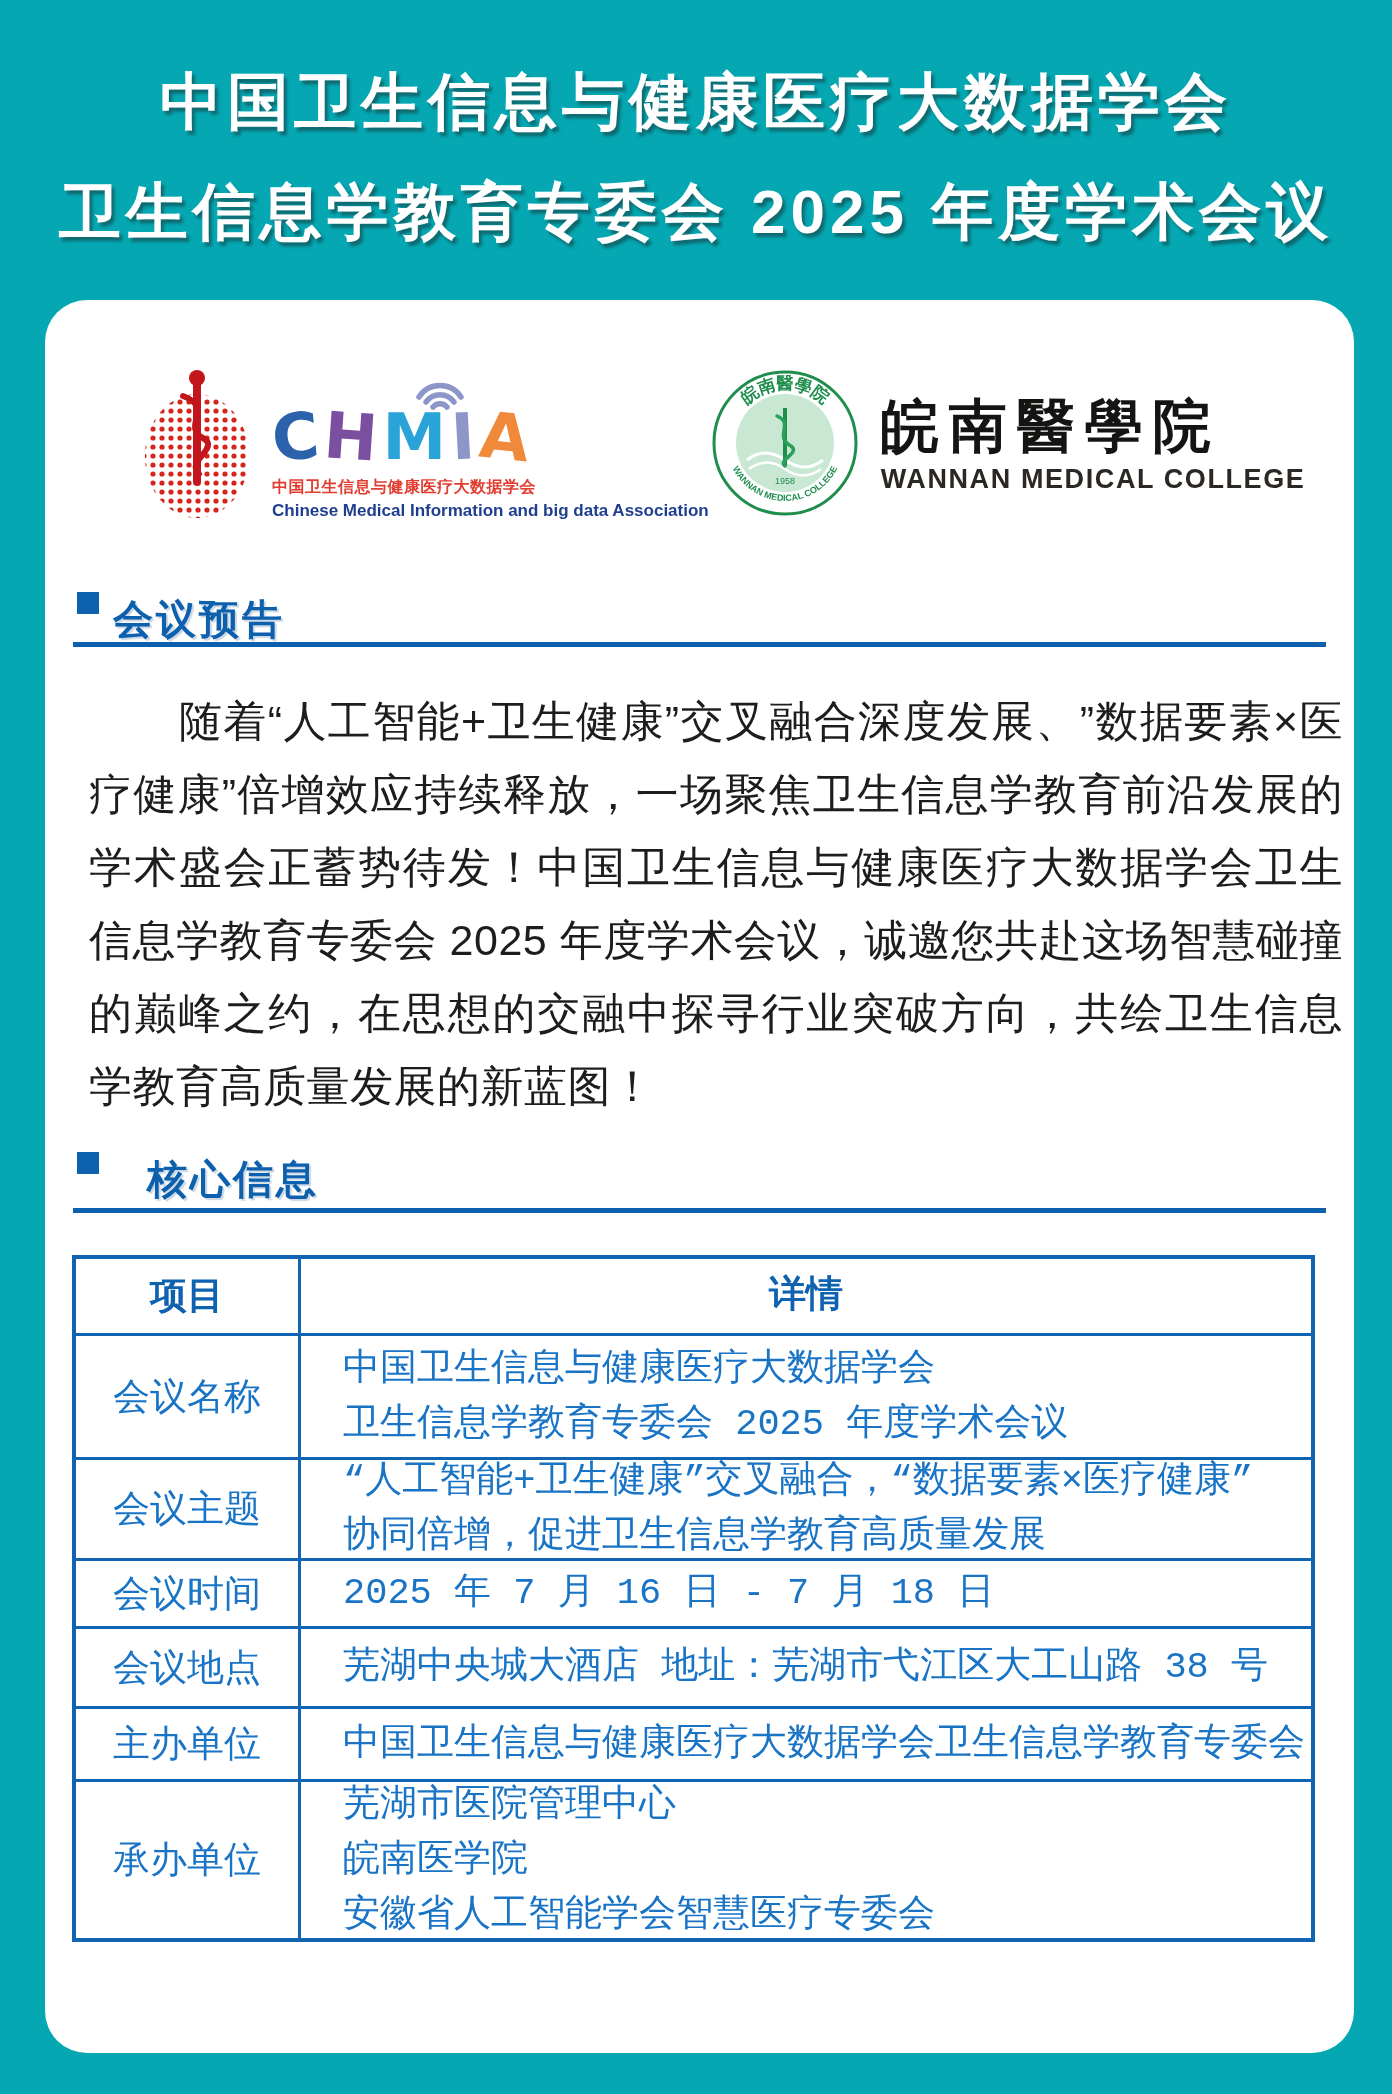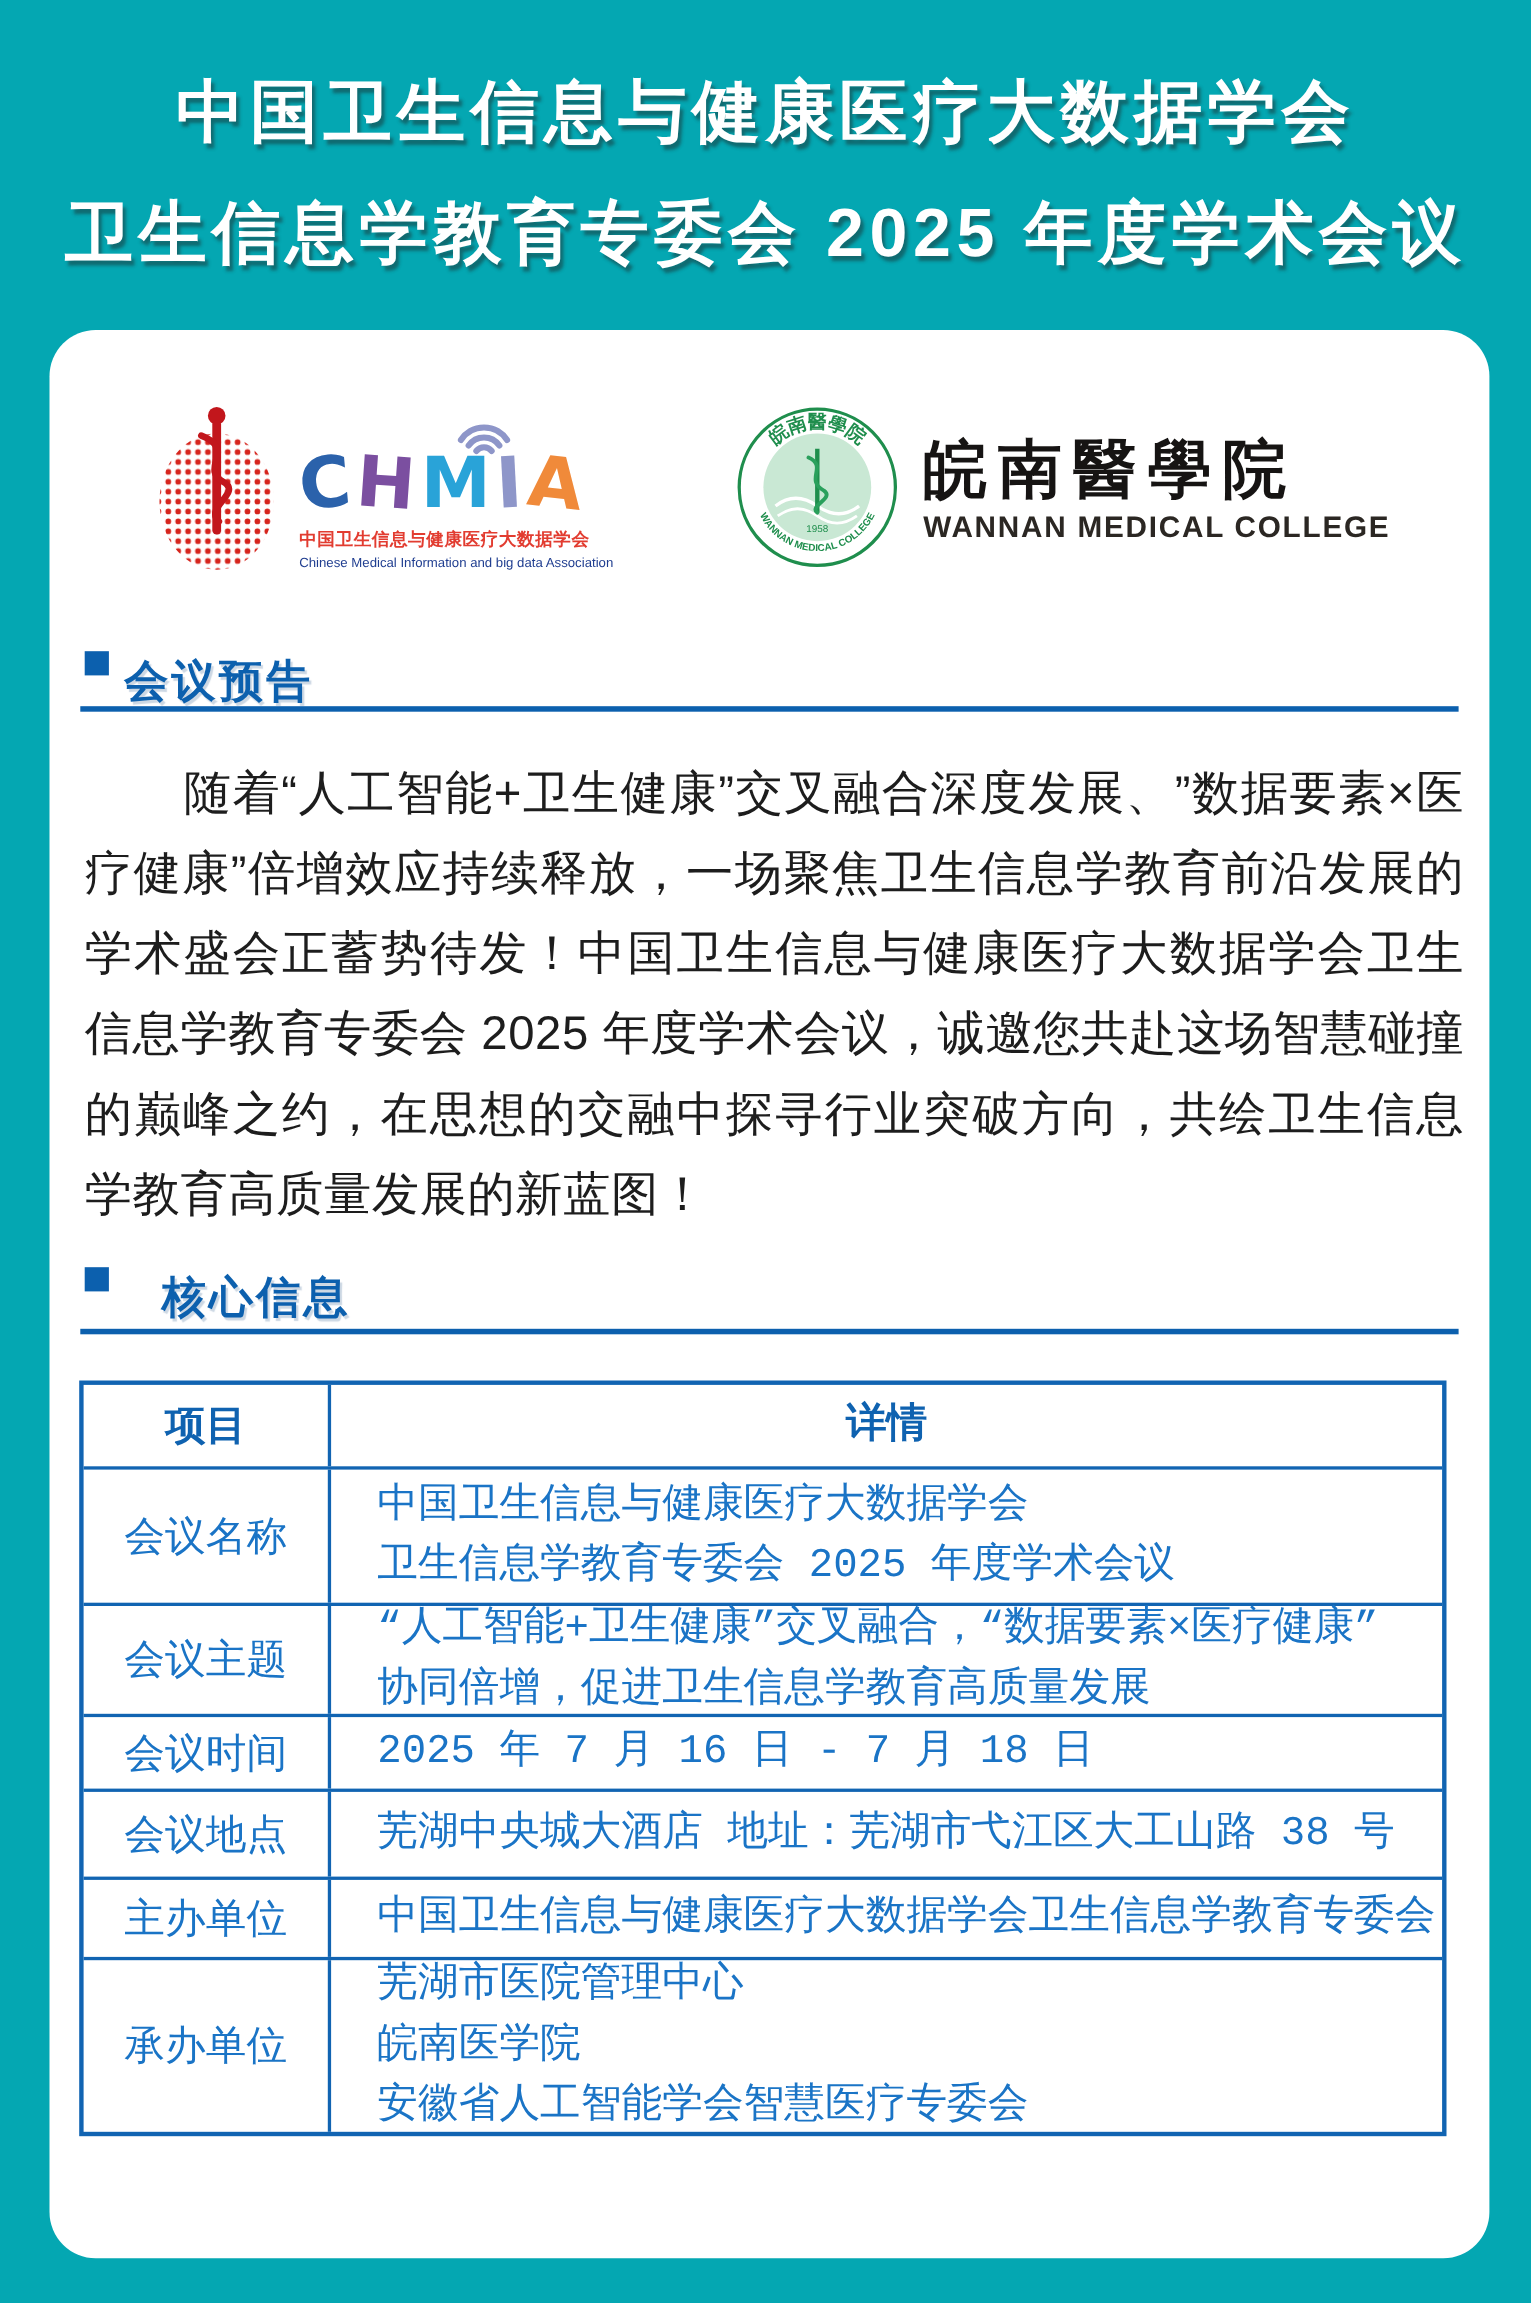--- a/index.html
+++ b/index.html
@@ -29,41 +29,41 @@
   .chmia{display:flex;align-items:center;gap:14px;}
   .chmia-text{position:relative;padding-top:36px;}
   .chmia-wifi{position:absolute;top:0;left:138px;}
   .chmia-letters{display:flex;gap:5px;font-size:64px;font-weight:bold;line-height:64px;
     font-family:"DejaVu Sans",sans-serif;}
   .chmia-letters span:nth-child(1){transform:rotate(-5deg);}
   .chmia-letters span:nth-child(2){transform:rotate(4deg);}
   .chmia-letters span:nth-child(4){transform:rotate(-3deg);}
   .chmia-letters span:nth-child(5){transform:rotate(6deg);}
   .chmia-cn{margin-top:8px;font-size:16px;font-weight:bold;color:var(--chmia-cn);letter-spacing:0.5px;white-space:nowrap;}
-  .chmia-en{margin-top:3px;font-size:12px;font-weight:normal;color:var(--chmia-en);white-space:nowrap;}
+  .chmia-en{margin-top:3px;font-size:17px;font-weight:bold;color:var(--chmia-en);white-space:nowrap;}
 
   .wannan{display:flex;align-items:center;gap:20px;}
   .wannan-text{display:flex;flex-direction:column;gap:8px;}
   .wannan-cn{font-family:"DejaVu Serif",serif;font-weight:bold;font-size:58px;color:#161413;
     letter-spacing:10px;white-space:nowrap;line-height:60px;}
   .wannan-en{font-size:27px;font-weight:bold;color:#2b2723;letter-spacing:1.6px;white-space:nowrap;}
 
   
   .section-head{position:absolute;left:32px;display:flex;gap:14px;}
   .section-head .bullet{width:22px;height:22px;background:var(--heading-blue);}
   .section-head .stitle{font-size:40px;font-weight:bold;color:var(--heading-blue);
     letter-spacing:3px;text-shadow:2px 2px 1px rgba(110,140,175,0.35);}
   .sec1{top:292px;}
   .sec2{top:852px;gap:48px;}
   .rule{position:absolute;left:28px;width:1253px;height:5px;background:var(--heading-blue);}
   .rule1{top:342px;}
   .rule2{top:908px;}
 
   
-  .para{position:absolute;top:385px;left:32px;width:1254px;
+  .para{position:absolute;top:385px;left:44px;width:1254px;
     font-size:43px;line-height:73px;color:var(--body-text);
     text-align:justify;text-indent:90px;letter-spacing:0.5px;}
 
   
   .core-table{position:absolute;top:955px;left:27px;width:1243px;
     border:4px solid var(--table-border);}
   .trow{display:flex;border-top:3px solid var(--table-border);}
   .trow:first-child{border-top:none;}
   .tlabel{width:225px;flex:0 0 225px;border-right:3px solid var(--table-border);
     display:flex;align-items:center;justify-content:center;

